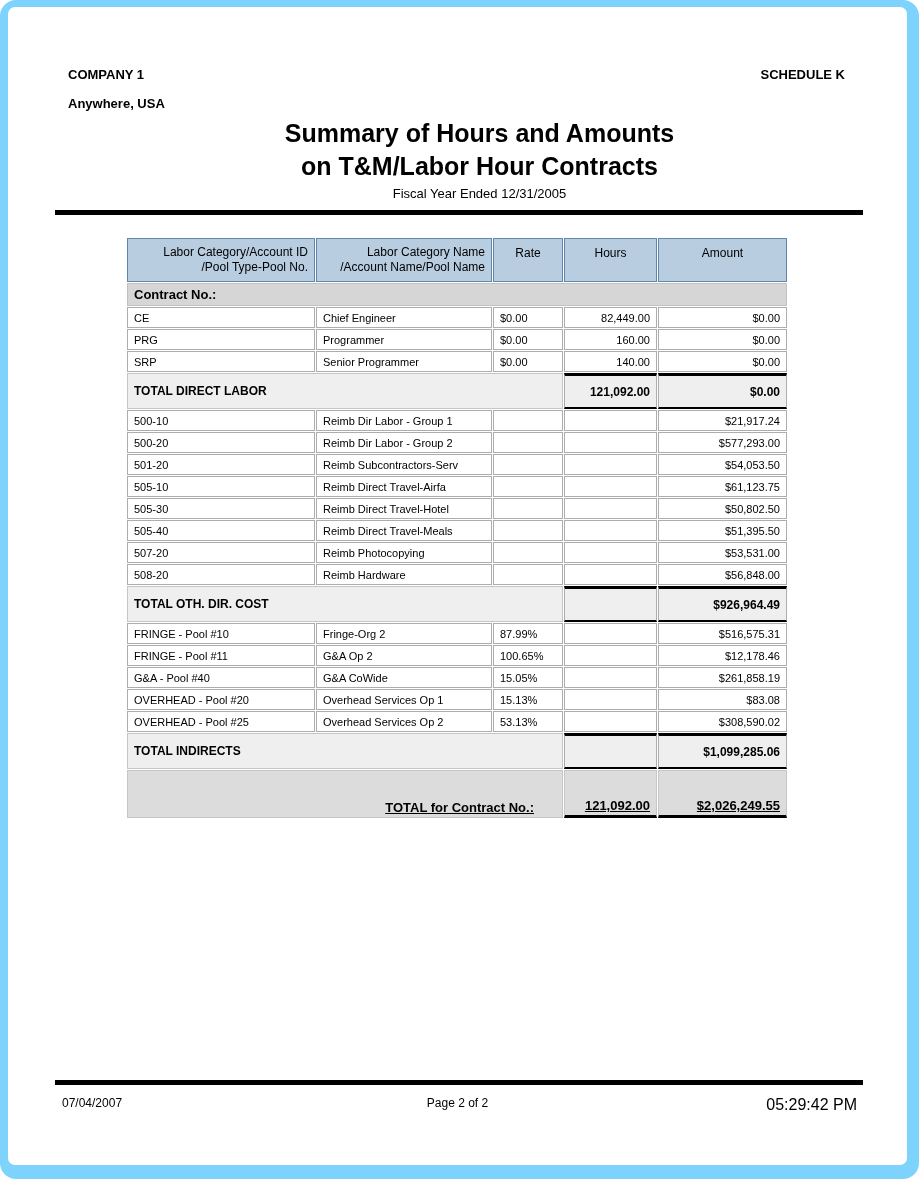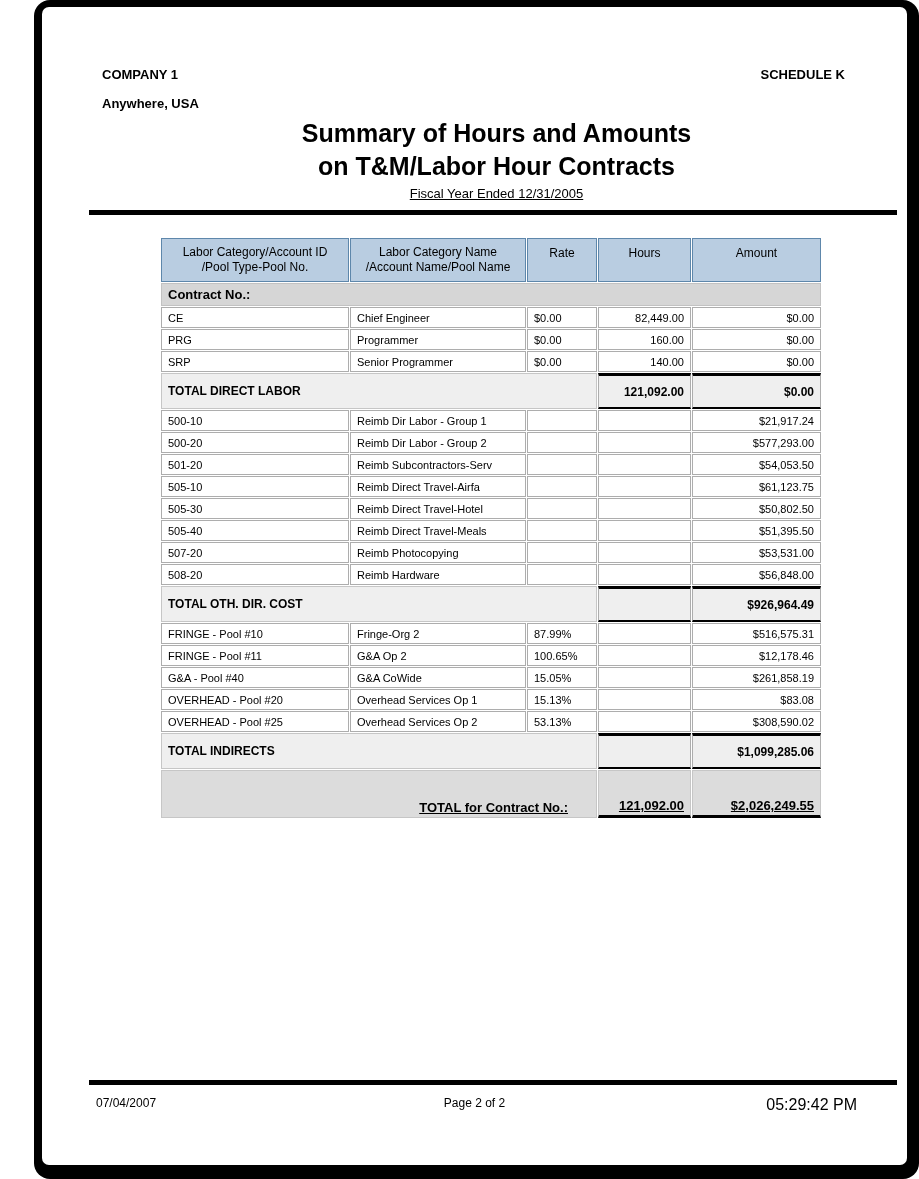--- a/index.html
+++ b/index.html
@@ -5,55 +5,54 @@
   html, body { margin: 0; padding: 0; }
   body {
     width: 919px; height: 1179px;
     background: #ffffff;
     font-family: "Liberation Sans", sans-serif;
     color: #000;
     position: relative;
   }
   .frame {
     position: absolute; inset: 0;
-    background: #000000;
+    background: #7dd3fc;
     border-radius: 16px;
-    margin-left: 34px;
   }
   .page {
     position: absolute;
     left: 8px; top: 7px; right: 12px; bottom: 14px;
     background: #fff;
     border-radius: 7px;
     overflow: hidden;
   }
   
   .company   { position: absolute; left: 60px;  top: 60px;  font-size: 13px; font-weight: bold; }
   .schedule  { position: absolute; right: 62px; top: 60px;  font-size: 13px; font-weight: bold; }
   .location  { position: absolute; left: 60px;  top: 89px;  font-size: 13px; font-weight: bold; }
   .title-block { position: absolute; left: 0; right: 0; top: 110px; text-align: center; padding-left: 44px; }
   .title-line  { font-size: 25px; font-weight: bold; line-height: 33px; }
-  .subtitle    { font-size: 13px; margin-top: 3px; text-decoration: underline; }
+  .subtitle    { font-size: 13px; margin-top: 3px; }
   .rule-top    { position: absolute; left: 47px; width: 808px; top: 203px; height: 5px; background: #000; }
   
   .table-wrap { position: absolute; left: 118px; top: 230px; }
   table.report {
     border-collapse: separate;
     border-spacing: 1px;
     font-size: 11px;
   }
   table.report th, table.report td { box-sizing: border-box; }
   th {
     background: var(--header-bg, #b9cde1);
     border: 1px solid var(--header-border, #5e87ab);
     font-weight: normal;
     font-size: 12px;
     height: 44px;
   }
-  th.h-left   { text-align: center; vertical-align: middle; padding: 3px 0; }
+  th.h-left   { text-align: right; vertical-align: middle; padding: 3px 6px; }
   th.h-center { text-align: center; vertical-align: top; padding-top: 7px; }
   th .hline { display: block; line-height: 15px; }
   td {
     border: 1px solid #adadad;
     background: #fff;
     padding: 2px 6px;
     height: 21px;
     vertical-align: middle;
   }
   td.num { text-align: right; }

